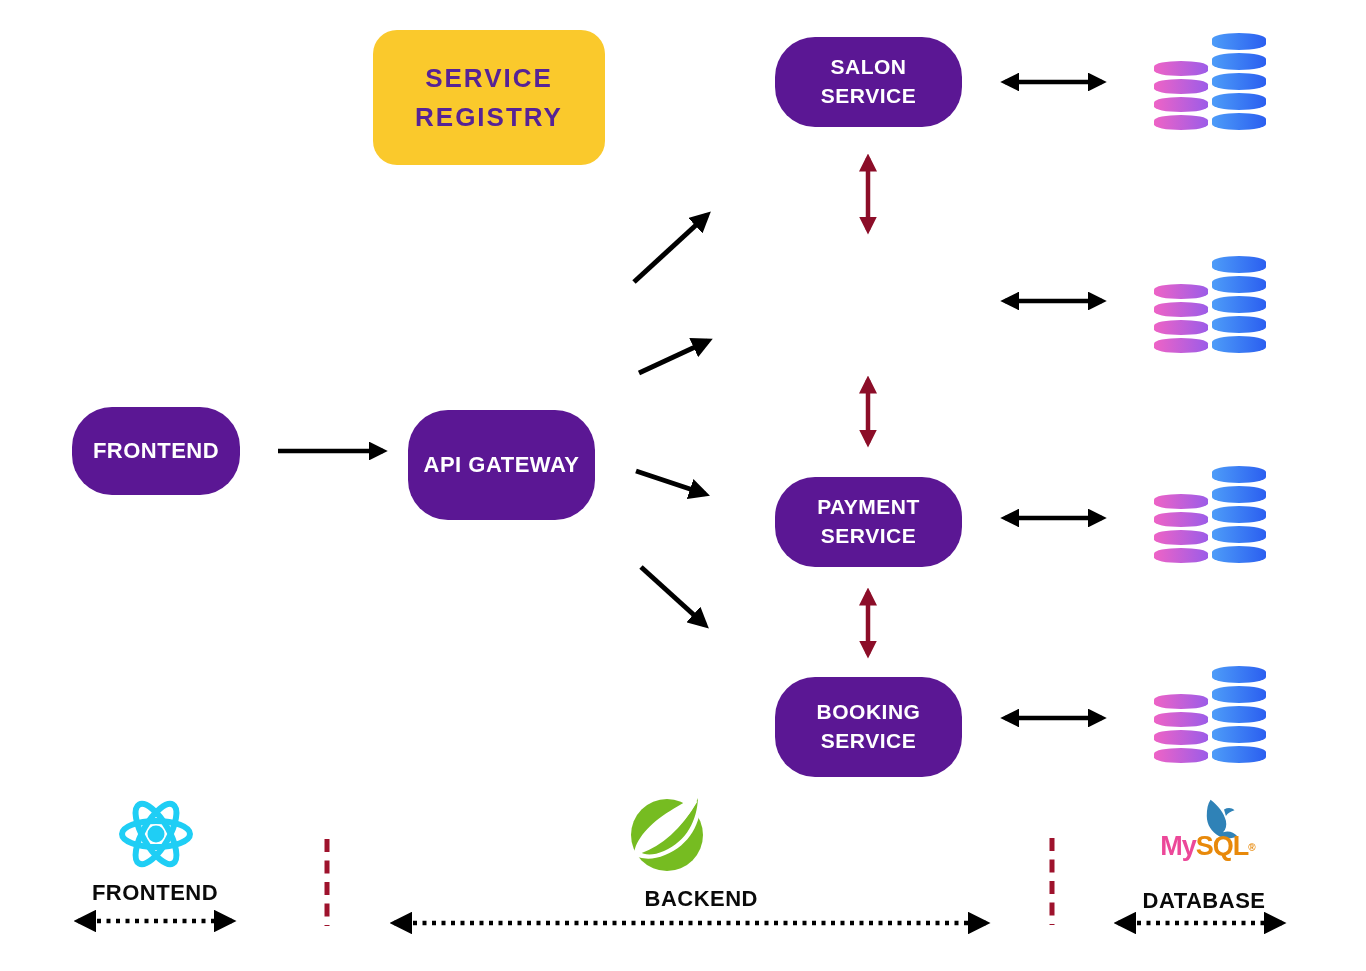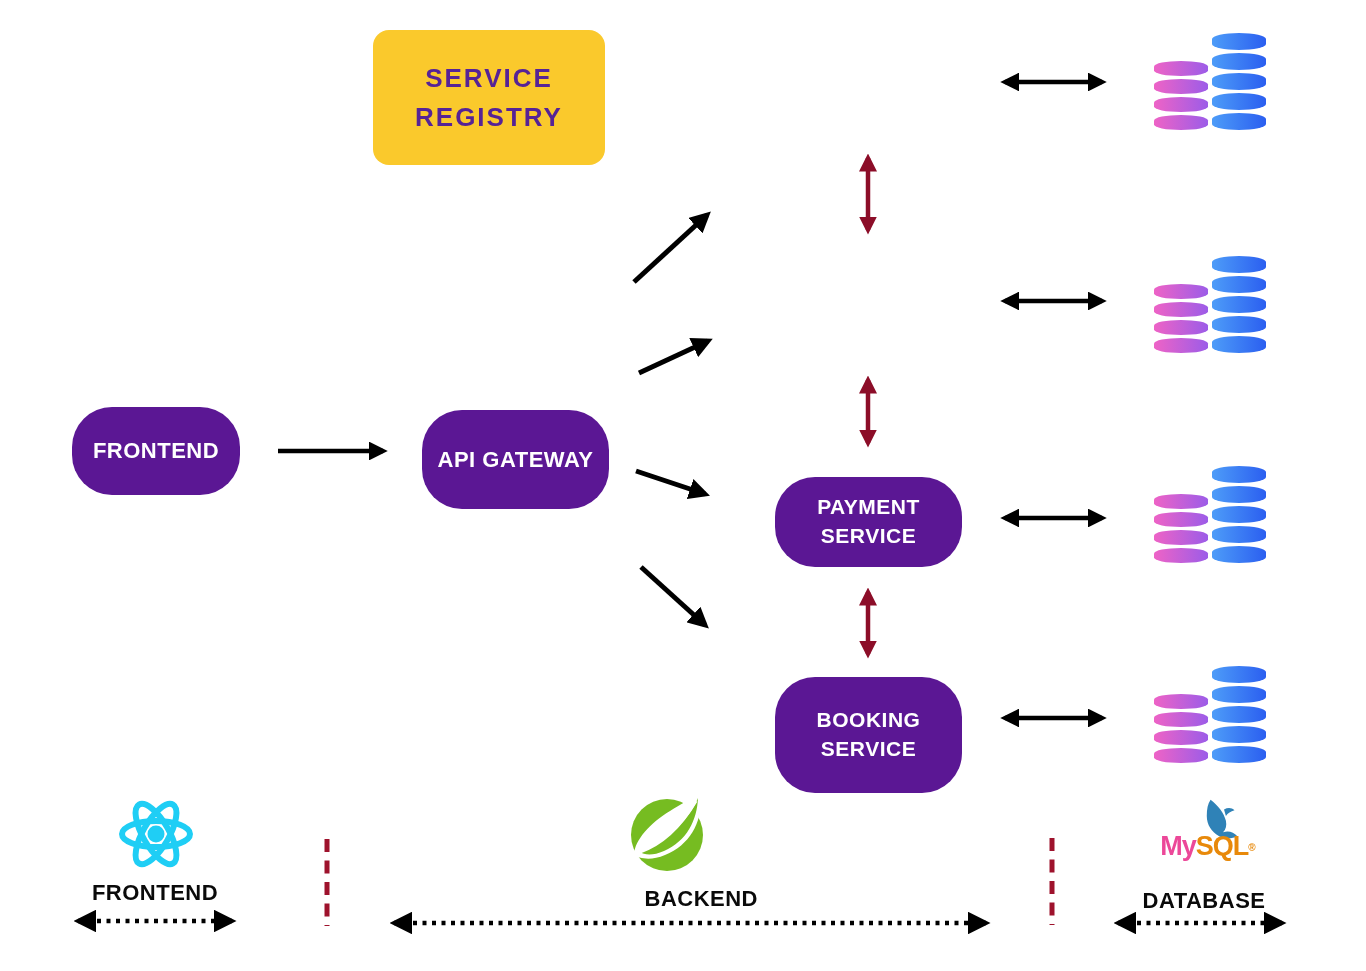--- a/index.html
+++ b/index.html
@@ -15,21 +15,21 @@
   .lineDivider{stroke:#9E122C;stroke-width:5;fill:none;stroke-dasharray:13 8.5;}
   .node{
     position:absolute;display:flex;align-items:center;justify-content:center;
     background:#5B1794;color:#ffffff;border-radius:40px;text-align:center;
     font-weight:700;letter-spacing:.5px;z-index:2;
   }
   .node .inner{display:block;}
   .node.two-line{font-size:21px;line-height:1.38;}
   .node.two-line .inner{width:132px;}
   .node.registry{
-    background:#FAC92C;color:#562396;border-radius:16px;
+    background:#FAC92C;color:#562396;border-radius:24px;
     font-size:26px;font-weight:800;letter-spacing:2px;line-height:1.5;
   }
   .node.registry .inner{width:215px;}
   .tier-label{
     position:absolute;width:190px;text-align:center;color:#0a0a0a;
     font-size:22px;font-weight:700;letter-spacing:.5px;z-index:2;
   }
   .mysql-wordmark{
     position:absolute;left:1146px;top:831px;width:124px;text-align:center;
     font-size:27px;font-weight:700;letter-spacing:-1px;line-height:30px;z-index:2;
@@ -110,31 +110,34 @@
   </svg>
 
   <div class="node registry" style="left:373px;top:30px;width:232px;height:135px;">
     <span class="inner">SERVICE REGISTRY</span>
   </div>
 
   <div class="node" style="left:72px;top:407px;width:168px;height:88px;font-size:22px;">
     <span class="inner">FRONTEND</span>
   </div>
 
-  <div class="node" style="left:422px;top:410px;width:187px;height:99px;font-size:22px;">
+  <div class="node" style="left:408px;top:410px;width:187px;height:110px;font-size:22px;">
     <span class="inner">API GATEWAY</span>
   </div>
 
+  <div class="node two-line" style="left:775px;top:37px;width:187px;height:90px;">
+    <span class="inner">SALON SERVICE</span>
+  </div>
 
 
   <div class="node two-line" style="left:775px;top:477px;width:187px;height:90px;align-items:center;">
     <span class="inner">PAYMENT SERVICE</span>
   </div>
 
-  <div class="node two-line" style="left:775px;top:677px;width:187px;height:116px;">
+  <div class="node two-line" style="left:775px;top:677px;width:187px;height:100px;">
     <span class="inner">BOOKING SERVICE</span>
   </div>
 
   <svg class="icon-abs" style="left:111px;top:794px;" width="90" height="80" viewBox="-45 -40 90 80">
     <g stroke="#1FCEF5" stroke-width="6" fill="none">
       <ellipse rx="34" ry="13"></ellipse>
       <ellipse rx="34" ry="13" transform="rotate(60)"></ellipse>
       <ellipse rx="34" ry="13" transform="rotate(120)"></ellipse>
     </g>
     <circle r="8.5" fill="#1FCEF5"></circle>

